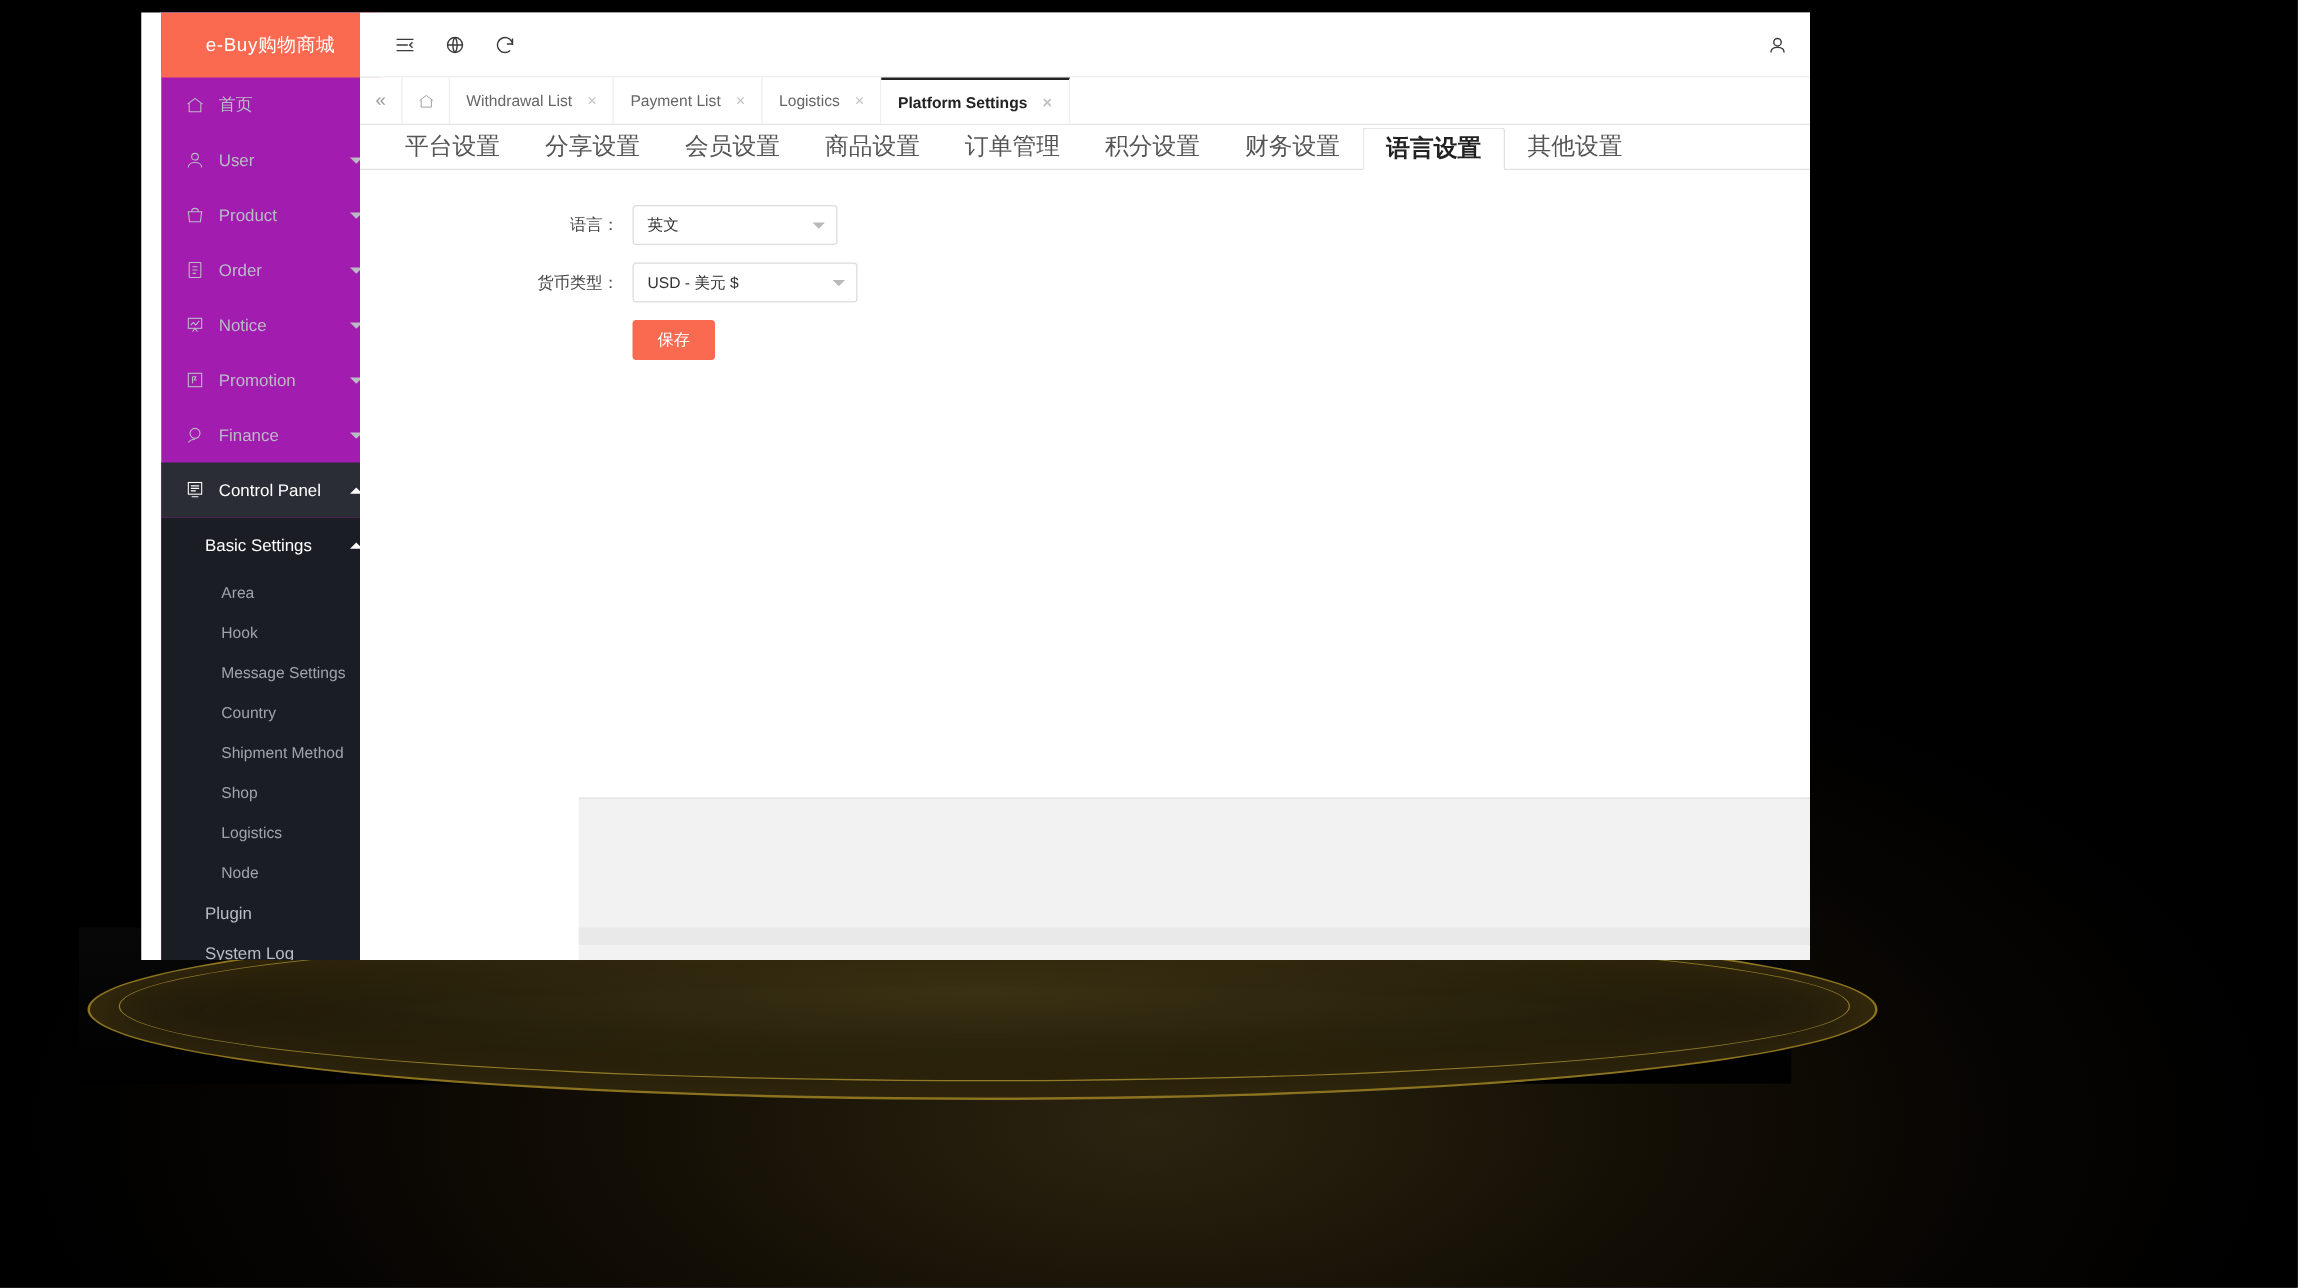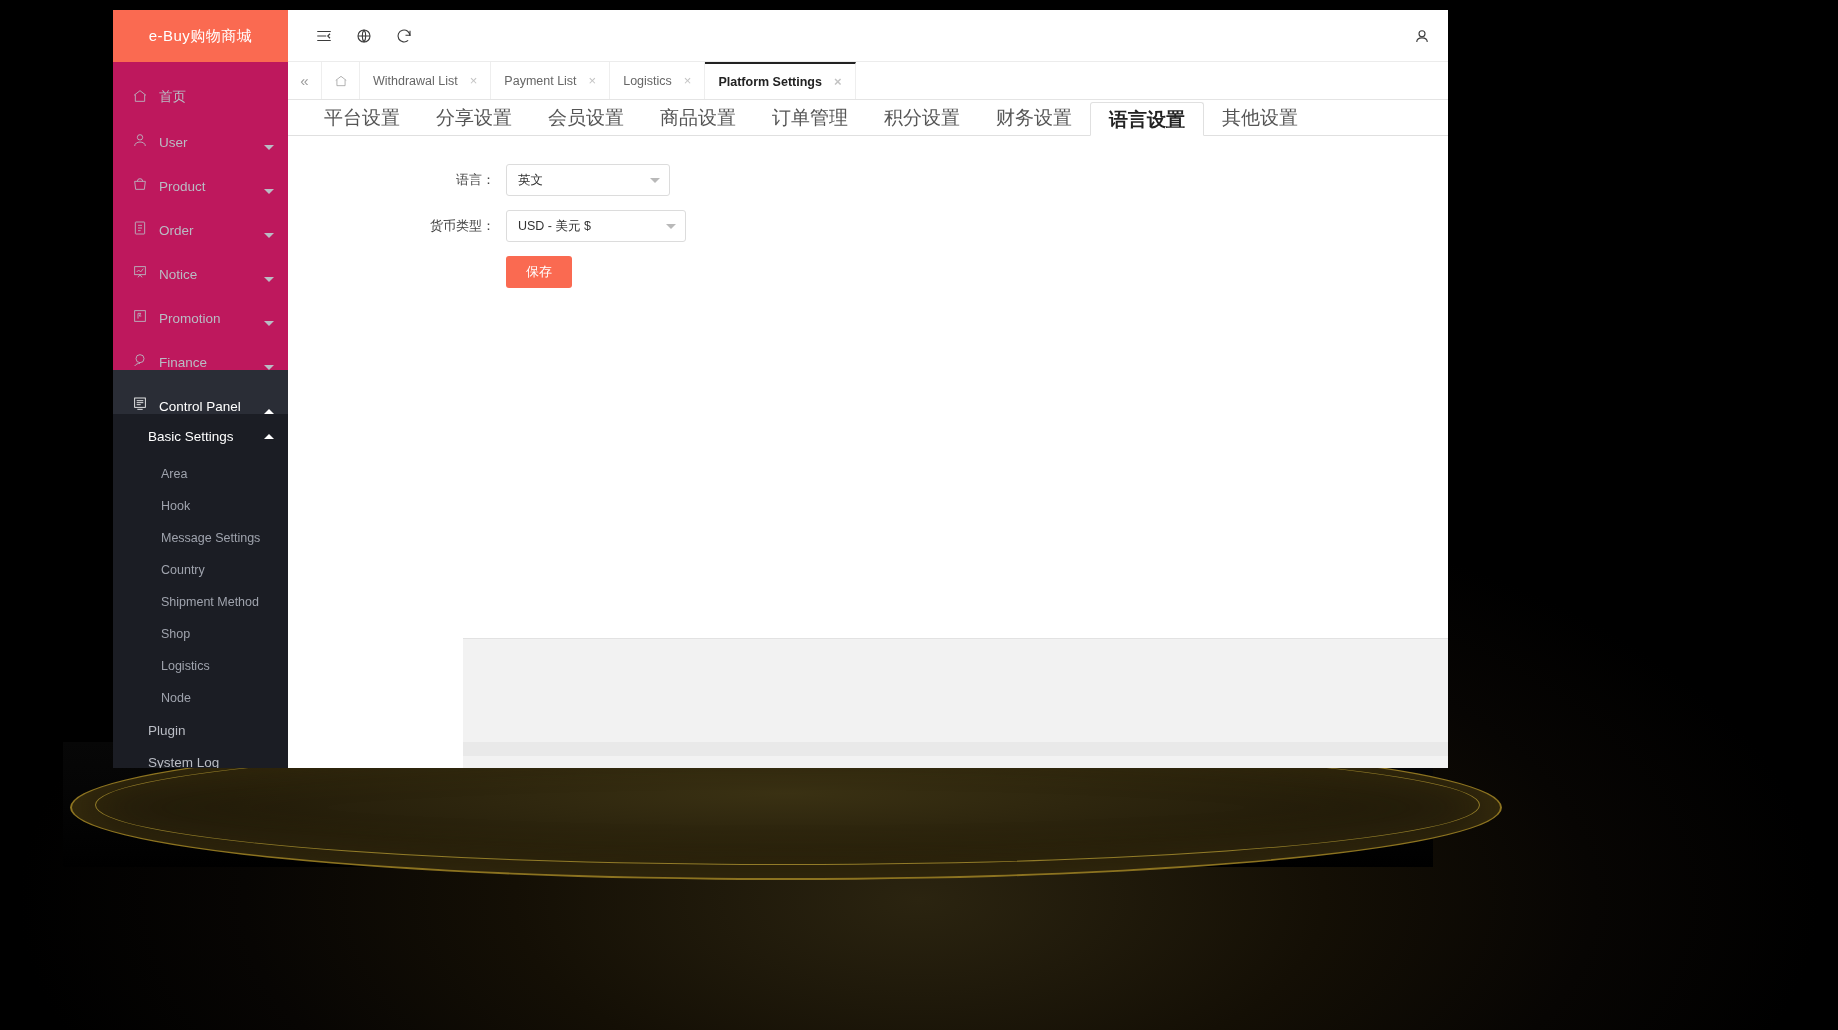--- a/index.html
+++ b/index.html
@@ -20,26 +20,26 @@
       border:1px solid #b49a33; border-radius:50%; opacity:.75; }
   .dark-slab{ position:absolute; left:63px; top:672px; width:1370px; height:195px;
       background:linear-gradient(180deg,#0a0a0a 0%, #050505 60%, #000 100%); }
   .dark-slab2{ position:absolute; left:63px; top:672px; width:1370px; height:70px; background:#000; }
 
   
   .screen{ position:absolute; left:113px; top:10px; width:1335px; height:758px;
      background:#ffffff; overflow:hidden; }
 
   
-  .sidebar{ position:absolute; left:0; top:0; width:175px; height:758px;
-     background:#be185d; }
+  .sidebar{ position:absolute; left:16px; top:0; width:175px; height:758px;
+     background:#a21caf; }
   .logo{ height:52px; background:#fa6a51; color:#fff; display:flex;
      align-items:center; justify-content:center; font-size:15px; letter-spacing:.5px; }
   .nav{ padding-top:0; }
-  .nav-item{ position:relative; display:flex; align-items:flex-end; height:44px;
+  .nav-item{ position:relative; display:flex; align-items:center; height:44px;
      padding-left:17px; color:#b9bcc4; font-size:13.5px; cursor:pointer; }
   .nav-item .ic{ width:20px; height:20px; margin-right:9px; display:flex;
      align-items:center; justify-content:center; color:#b9bcc4; flex:0 0 20px; }
   .nav-item .ic svg{ width:16px; height:16px; stroke:#b9bcc4; fill:none; stroke-width:1.3; }
   .nav-item.active-parent{ background:#2a2d36; color:#fff; }
   .nav-item.active-parent .ic svg{ stroke:#fff; }
   .caret{ position:absolute; right:14px; width:0;height:0;
      border-left:5px solid transparent;border-right:5px solid transparent;
      border-top:5px solid #b9bcc4; }
   .caret.up{ border-top:none; border-bottom:5px solid #fff; }

